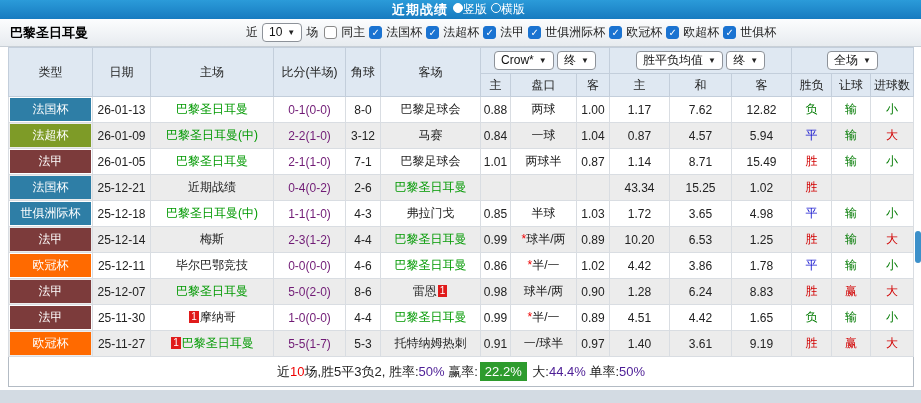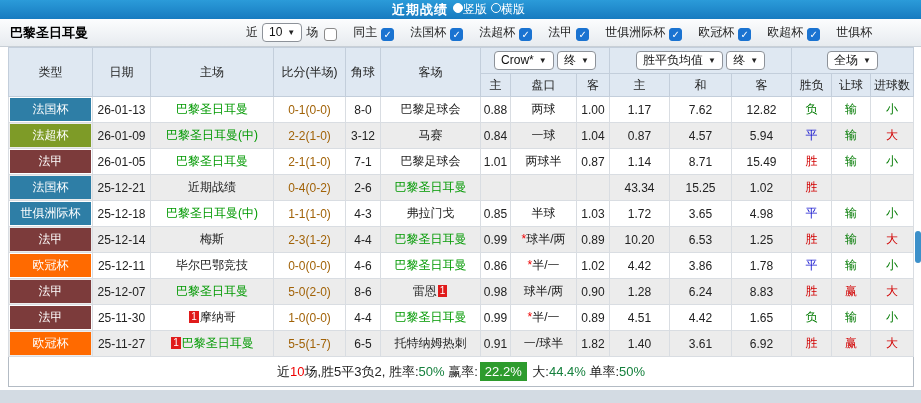--- a/index.html
+++ b/index.html
@@ -25,47 +25,47 @@
     padding:0 10px; font-size:12px; color:#222;
   }
   .team-title { font-weight:bold; font-size:13px; color:#000; }
   .filters-group { display:flex; align-items:center; gap:4px; margin-left:158px; }
   .pill {
     display:inline-flex; align-items:center; gap:5px; background:#fff;
     border:1px solid #8d9299; border-radius:4px; padding:1px 6px;
     font-size:12px; color:#111; cursor:default; line-height:15px;
   }
   .caret { font-size:8px; color:#222; }
-  .filter-item { display:inline-flex; align-items:flex-end; gap:16px; }
+  .filter-item { display:inline-flex; align-items:center; gap:4px; }
   .cb { width:13px; height:13px; border-radius:3px; display:inline-flex;
     align-items:center; justify-content:center; font-size:10px; line-height:13px; }
   .cb.on  { background:#1a73d1; border:1px solid #1a73d1; color:#fff; }
   .cb.off { background:#fff; border:1px solid #8a8a8a; color:transparent; }
   
   table { border-collapse:collapse; table-layout:fixed; width:905px;
     margin-left:8px; font-size:12px; color:#222; border:1px solid #b3bbc4; }
   th,td { border:1px solid #d9dde2; text-align:center; padding:0;
     overflow:hidden; white-space:nowrap; }
   thead th { background:#dfe8f2; border-color:#c3cedb; font-weight:normal; color:#222; }
   .hdr-top th { height:26px; }
   .hdr-sub th { height:23px; }
   tbody td { height:25px; background:#fff; }
   tbody tr:nth-child(even) td { background:#ececec; }
   .league-badge { display:block; margin:1px; height:23px; line-height:23px;
     color:#fff; font-size:12px; }
   .team.green { color:#009900; }
-  .score .ft, .score .ht { color:#a16207; }
+  .score .ft, .score .ht { color:#701a75; }
   .card { display:none; background:#e01b1b; color:#fff; font-size:10px;
     line-height:12px; padding:0 2px; margin:0 1px; vertical-align:1px; }
   .card.show { display:inline-block; }
   .star { color:#e00; }
   tfoot td { height:30px; background:#fff; font-size:13px; color:#222;
     border-color:#b3bbc4; }
   .seg-red { color:#e00; }
-  .seg-blue { color:#15803d; }
+  .seg-blue { color:#4c1d95; }
   .seg-badge { background:#2d9b2d; color:#fff; padding:2px 5px; margin:0 2px; }
   
   .bottom-strip { position:absolute; left:0; right:0; bottom:0; height:13px;
     background:#d3dbe3; }
   .scroll-frag { position:absolute; right:0; top:231px; width:6px; height:32px;
     background:#3c90ca; border-radius:3px; }
 </style>
 </head>
 <body>
 
@@ -357,28 +357,28 @@
     <td style="color: rgb(0, 122, 0);">输</td>
     <td style="color: rgb(0, 122, 0);">小</td>
   </tr>
       <tr>
     <td>
           <span class="league-badge" style="background: rgb(255, 106, 0);">欧冠杯</span>
         </td>
     <td>25-11-27</td>
     <td><span class="card show">1</span><span class="team green">巴黎圣日耳曼</span></td>
     <td class="score"><span class="ft">5-5</span><span class="ht">(1-7)</span></td>
-    <td>6-5</td>
+    <td>5-3</td>
     <td><span class="team">托特纳姆热刺</span></td>
     <td>0.91</td>
     <td><span class="star"></span><span>一/球半</span></td>
-    <td>1.82</td>
+    <td>0.97</td>
     <td>1.40</td>
     <td>3.61</td>
-    <td>6.92</td>
+    <td>9.19</td>
     <td style="color: rgb(209, 0, 0);">胜</td>
     <td style="color: rgb(209, 0, 0);">赢</td>
     <td style="color: rgb(209, 0, 0);">大</td>
   </tr>
     </tbody>
   <tfoot>
     <tr>
       <td colspan="15" id="stats"><span class="seg-plain">近</span><span class="seg-red">10</span><span class="seg-plain">场,胜5平3负2, 胜率:</span><span class="seg-blue">50%</span><span class="seg-plain"> 赢率:</span><span class="seg-badge">22.2%</span><span class="seg-plain"> 大:</span><span class="seg-blue">44.4%</span><span class="seg-plain"> 单率:</span><span class="seg-blue">50%</span></td>
     </tr>
   </tfoot>

